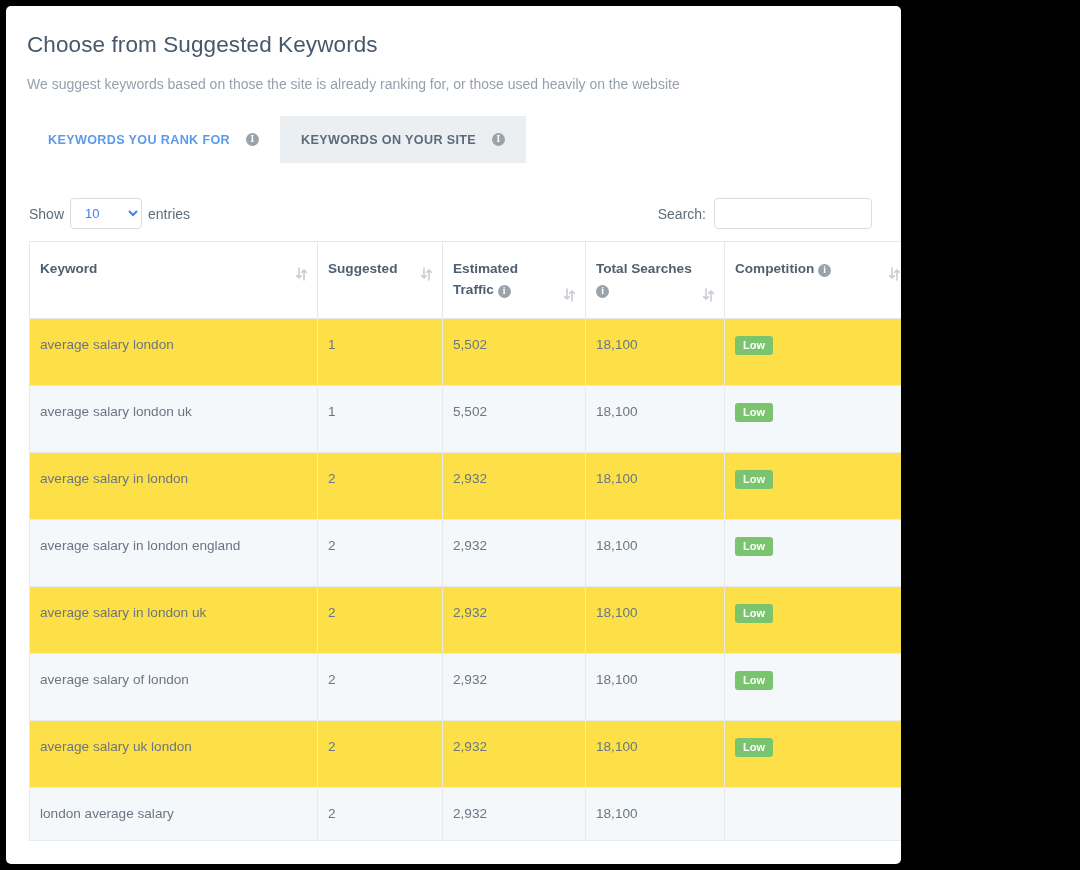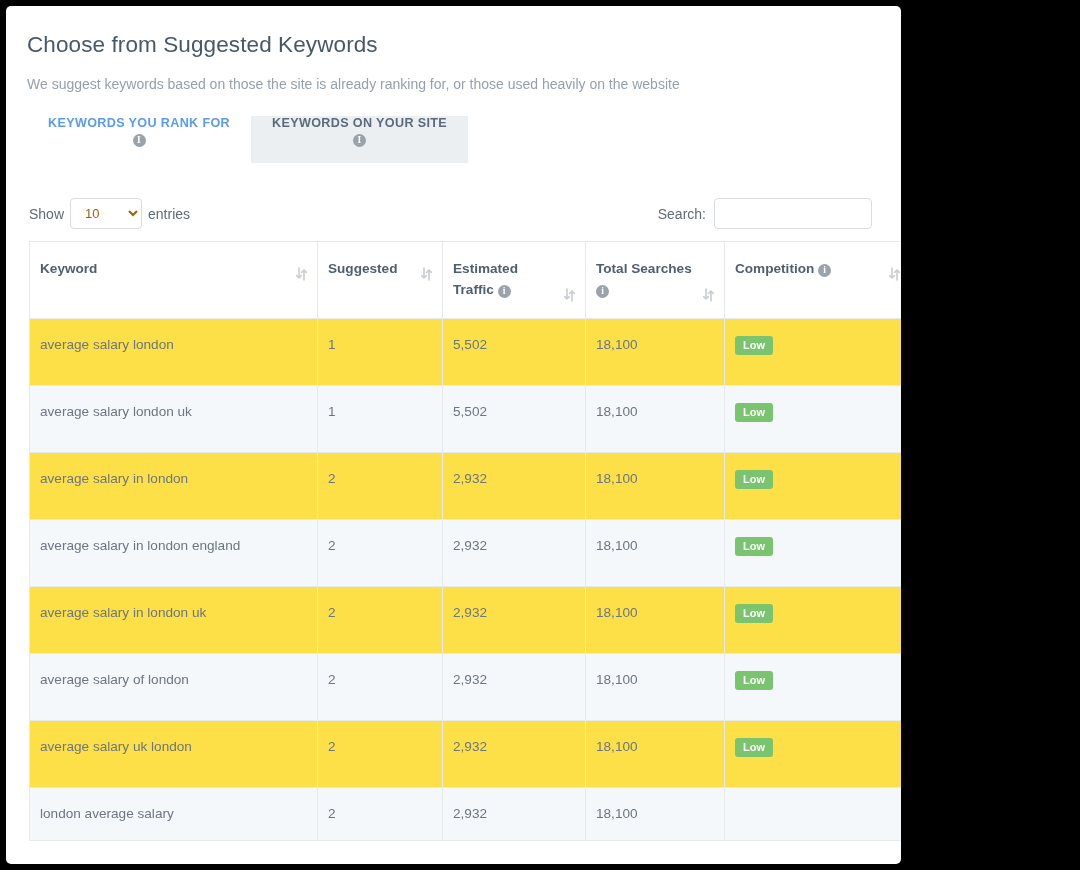--- a/index.html
+++ b/index.html
@@ -39,30 +39,29 @@
   
   .tabs {
     margin-top: 22px;
     display: flex;
     align-items: stretch;
     height: 47px;
   }
   .tab {
     display: flex;
     align-items: center;
-    gap: 4px;
+    gap: 16px;
     padding: 0 21px;
     font-size: 12.6px;
     font-weight: bold;
     letter-spacing: 0.35px;
     text-transform: uppercase;
     cursor: pointer;
     user-select: none;
     white-space: nowrap;
-    flex-direction: column;
   }
   .tab.is-link { color: #5b9bed; background: transparent; }
   .tab.is-flat { color: #5b6b7d; background: #eceff1; }
 
   .info-icon {
     display: inline-block;
     width: 13px; height: 13px;
     border-radius: 50%;
     background: #9aa3ab;
     color: #ffffff;
@@ -89,21 +88,21 @@
   .length-ctl, .filter-ctl {
     display: flex; align-items: center;
     font-size: 14px; color: #5f6b76;
   }
   .length-ctl select {
     margin: 0 6px;
     width: 72px; height: 31px;
     border: 1px solid #d9dde2;
     border-radius: 4px;
     background: #ffffff;
-    color: #a16207;
+    color: #3b82f6;
     font-size: 13px;
     font-family: "Liberation Sans", sans-serif;
     padding-left: 10px;
   }
   .filter-ctl label { margin-right: 8px; }
   .filter-ctl input {
     width: 158px; height: 31px;
     border: 1px solid #d9dde2;
     border-radius: 4px;
     padding: 0 8px;

